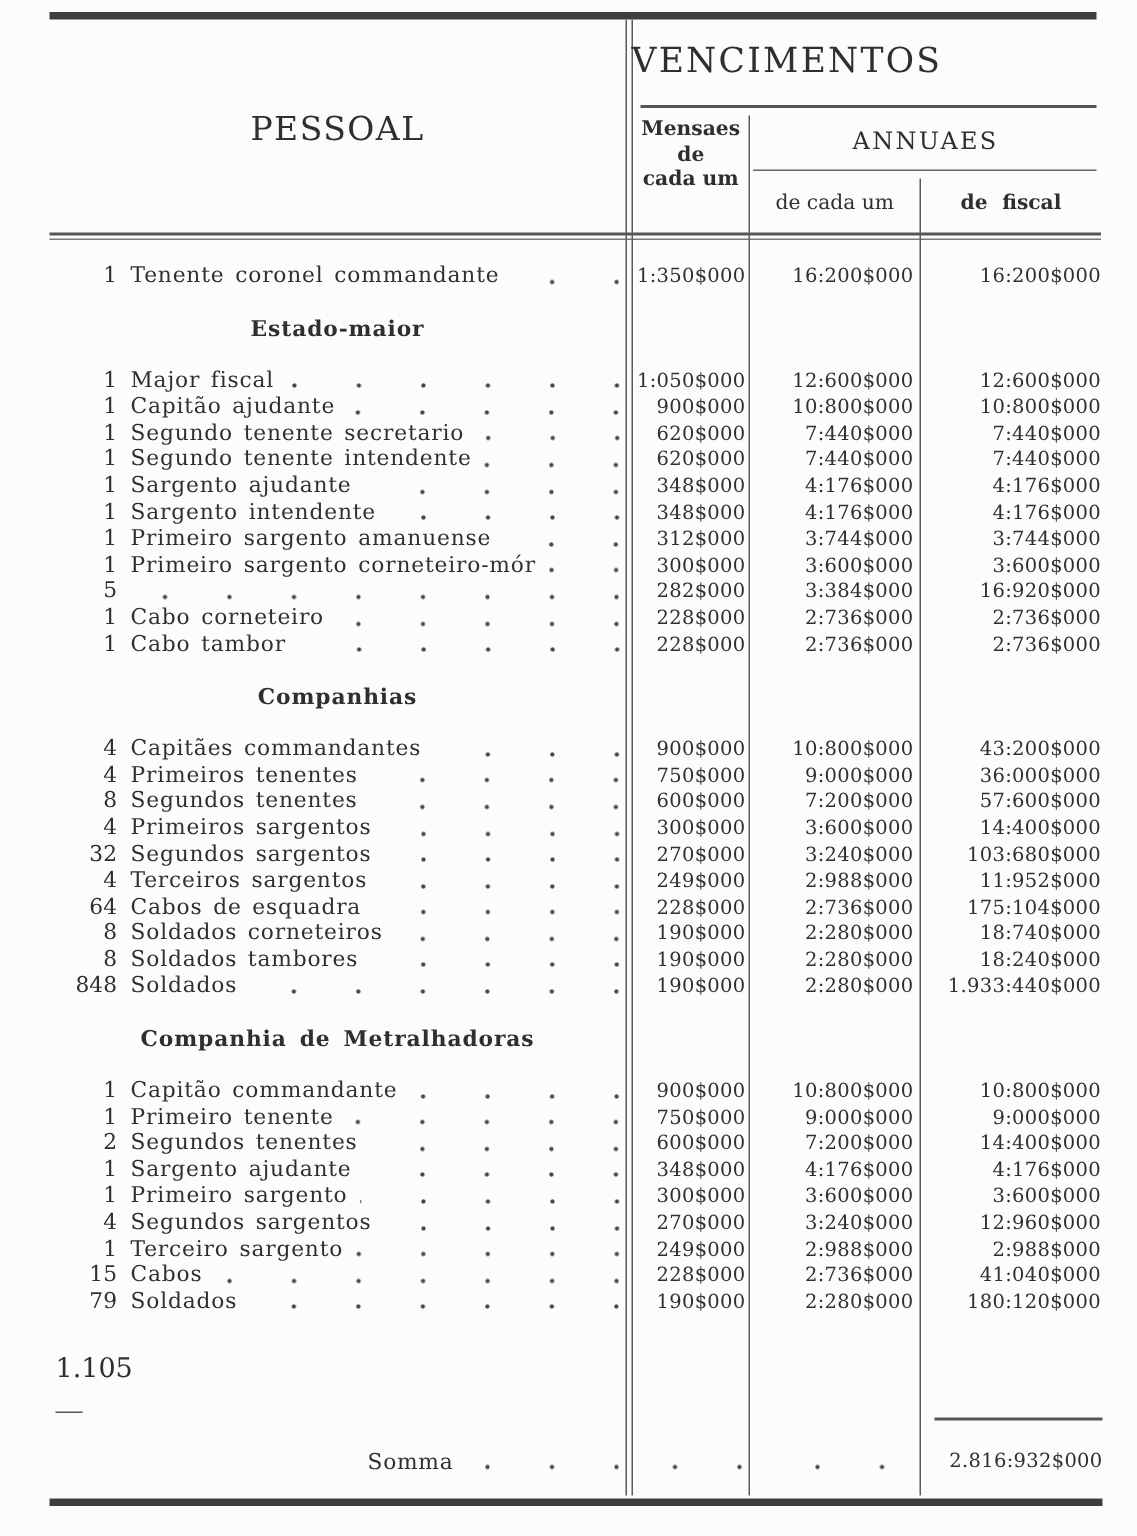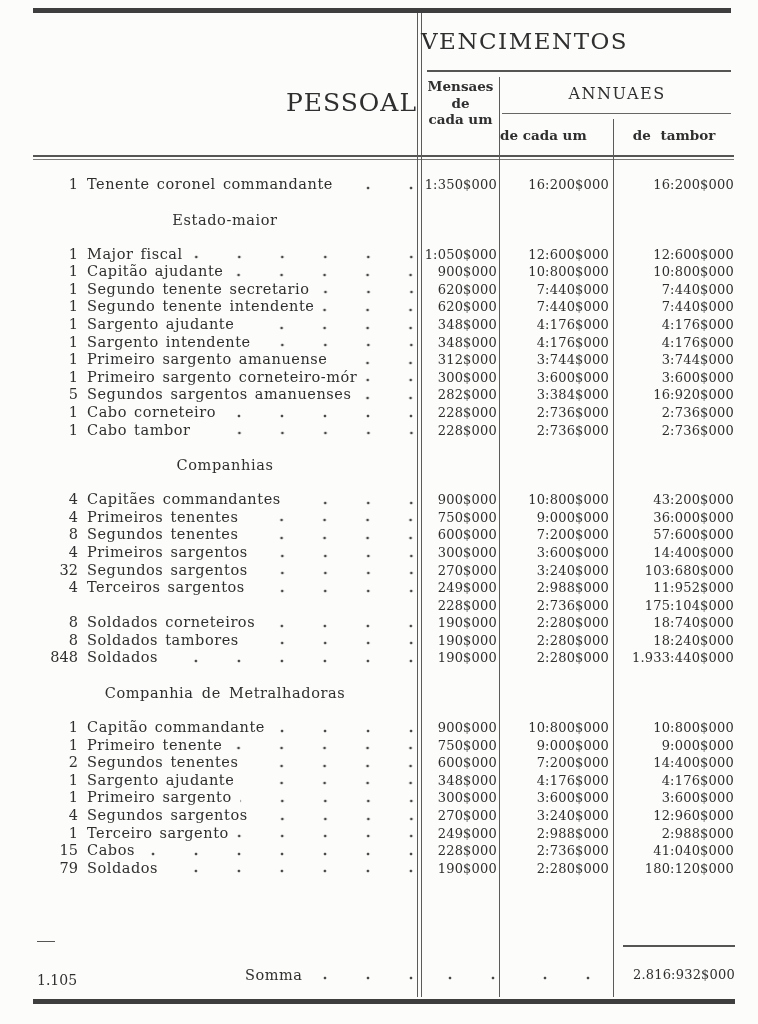--- a/index.html
+++ b/index.html
@@ -3,46 +3,46 @@
 <meta charset="utf-8">
 <style>
   *{box-sizing:border-box;margin:0;padding:0}
   html,body{width:758px;height:1024px}
   body{position:relative;overflow:hidden;background:#fcfcfb;color:#2f2f2f;font-family:"DejaVu Serif",serif;}
   .rule{position:absolute;background:#3e3e3e}
   .vline{position:absolute;width:1px;background:#5b5b5b}
   .txt{position:absolute;white-space:nowrap}
 
   
-  #title-left{left:33px;width:384px;top:90px;text-align:right;font-size:25px;line-height:26px;letter-spacing:1px}
+  #title-left{left:33px;width:384px;top:74px;text-align:center;font-size:22px;line-height:26px;letter-spacing:1px}
   #title-right{left:421px;width:312px;top:27px;text-align:left;font-size:23px;line-height:28px;letter-spacing:1.5px}
   #group-annual{left:500px;width:234px;top:84px;text-align:center;font-size:16px;line-height:20px;letter-spacing:1.5px}
   #col-monthly{left:422px;width:77px;top:78px;text-align:center;font-size:13.5px;font-weight:bold;line-height:16.5px}
   #col-monthly span{display:block}
-  #col-each{left:500px;width:113px;top:127px;font-size:13.5px;font-weight:bold;line-height:16px}
+  #col-each{left:500px;width:113px;top:127px;text-align:center;font-size:13.5px;font-weight:normal;line-height:16px}
   #col-all{left:613px;width:122px;top:127px;text-align:center;font-size:13.5px;font-weight:bold;line-height:16px;word-spacing:5px}
 
   
   #table-body{position:absolute;left:0;top:176px;width:758px}
   .row{position:relative;height:17.6px}
   .row-left{position:absolute;left:30px;top:0;width:385px;height:17.6px;display:flex;align-items:center}
   .count{width:48px;text-align:right;font-size:14.5px;line-height:17.6px;flex:none}
   .name{margin-left:9px;font-size:14.5px;line-height:17.6px;letter-spacing:.55px;word-spacing:2px;white-space:nowrap;flex:none}
   .leader{flex:1;height:100%;margin-left:8px;
     background-image:radial-gradient(circle at 40px 3px,#474747 0 1.1px,transparent 1.7px);
     background-size:43px 6px;background-repeat:repeat-x;background-position:right 1px bottom 3px}
   .num{position:absolute;top:0;text-align:right;font-size:13px;line-height:17.6px;letter-spacing:.2px;white-space:nowrap}
   .c-monthly{left:422px;width:75px}
   .c-each{left:500px;width:109px}
   .c-all{left:614px;width:120px}
   .section-heading{position:relative;height:52px}
-  .section-heading span{position:absolute;left:33px;width:384px;text-align:center;line-height:52px;font-size:14.5px;font-weight:normal;letter-spacing:.6px;word-spacing:3px}
+  .section-heading span{position:absolute;left:33px;width:384px;text-align:center;line-height:52px;font-size:14.5px;font-weight:bold;letter-spacing:.6px;word-spacing:3px}
 
   
-  #footer-count{left:37px;top:971px;font-size:14px;line-height:18px}
+  #footer-count{left:37px;top:904px;font-size:18px;line-height:18px}
   #footer-label{left:245px;top:966px;font-size:14.5px;line-height:18px;letter-spacing:.5px}
   .fleader{position:absolute;height:18px;
     background-image:radial-gradient(circle at 40px 3px,#474747 0 1.1px,transparent 1.7px);
     background-size:43px 6px;background-repeat:repeat-x;background-position:right 1px bottom 3px}
   #footer-total{left:600px;width:135px;top:966px;text-align:right;font-size:13px;line-height:18px;letter-spacing:.2px}
 </style>
 </head>
 <body>
 
 <div class="rule" style="left:33px;top:8px;width:698px;height:5px"></div>
@@ -58,21 +58,21 @@
 
 <div class="txt" id="title-left">PESSOAL</div>
 <div class="txt" id="title-right">VENCIMENTOS</div>
 <div class="txt" id="group-annual">ANNUAES</div>
 <div class="txt" id="col-monthly">
   <span>Mensaes</span>
   <span>de</span>
   <span>cada um</span>
 </div>
 <div class="txt" id="col-each">de cada um</div>
-<div class="txt" id="col-all">de tambor</div>
+<div class="txt" id="col-all">de fiscal</div>
 
 <div id="table-body">
     <div class="section">
       <div class="row">
         <div class="row-left">
           <span class="count">1</span>
           <span class="name">Tenente coronel commandante</span>
           <span class="leader"></span>
         </div>
         <span class="num c-monthly">1:350$000</span>
@@ -162,21 +162,20 @@
           <span class="name">Primeiro sargento corneteiro-mór</span>
           <span class="leader"></span>
         </div>
         <span class="num c-monthly">300$000</span>
         <span class="num c-each">3:600$000</span>
         <span class="num c-all">3:600$000</span>
       </div>
       <div class="row">
         <div class="row-left">
           <span class="count">5</span>
-          <span class="name">Segundos sargentos amanuenses</span>
           <span class="leader"></span>
         </div>
         <span class="num c-monthly">282$000</span>
         <span class="num c-each">3:384$000</span>
         <span class="num c-all">16:920$000</span>
       </div>
       <div class="row">
         <div class="row-left">
           <span class="count">1</span>
           <span class="name">Cabo corneteiro</span>
@@ -255,20 +254,25 @@
         <div class="row-left">
           <span class="count">4</span>
           <span class="name">Terceiros sargentos</span>
           <span class="leader"></span>
         </div>
         <span class="num c-monthly">249$000</span>
         <span class="num c-each">2:988$000</span>
         <span class="num c-all">11:952$000</span>
       </div>
       <div class="row">
+        <div class="row-left">
+          <span class="count">64</span>
+          <span class="name">Cabos de esquadra</span>
+          <span class="leader"></span>
+        </div>
         <span class="num c-monthly">228$000</span>
         <span class="num c-each">2:736$000</span>
         <span class="num c-all">175:104$000</span>
       </div>
       <div class="row">
         <div class="row-left">
           <span class="count">8</span>
           <span class="name">Soldados corneteiros</span>
           <span class="leader"></span>
         </div>

